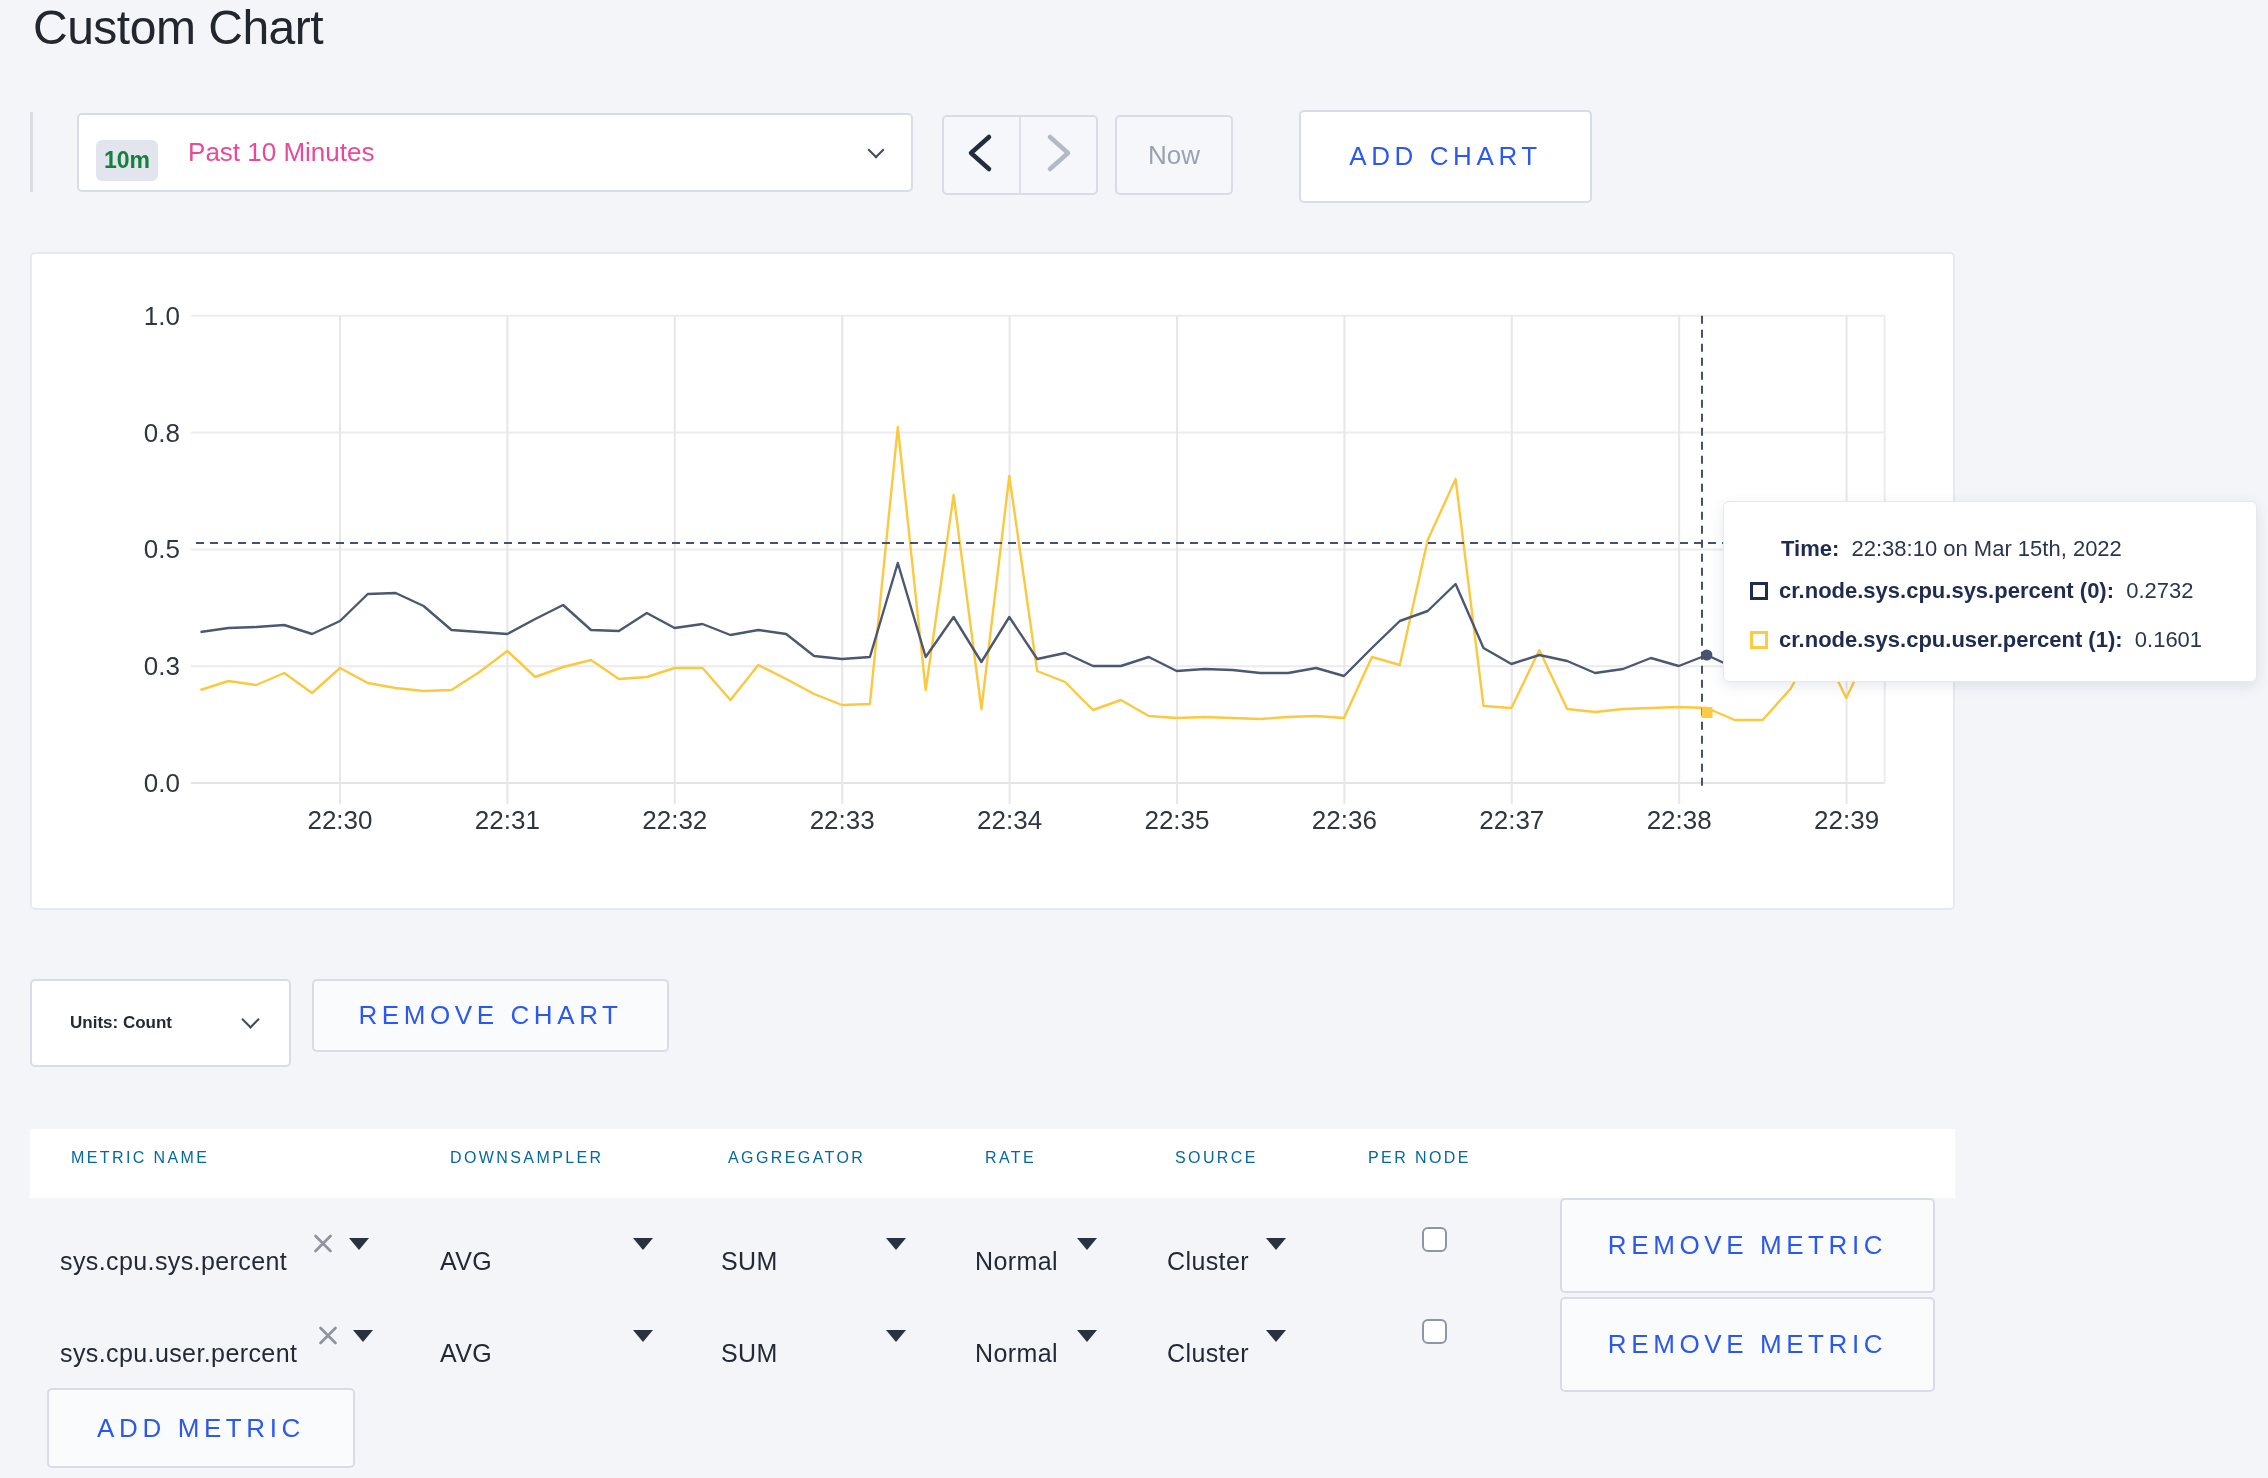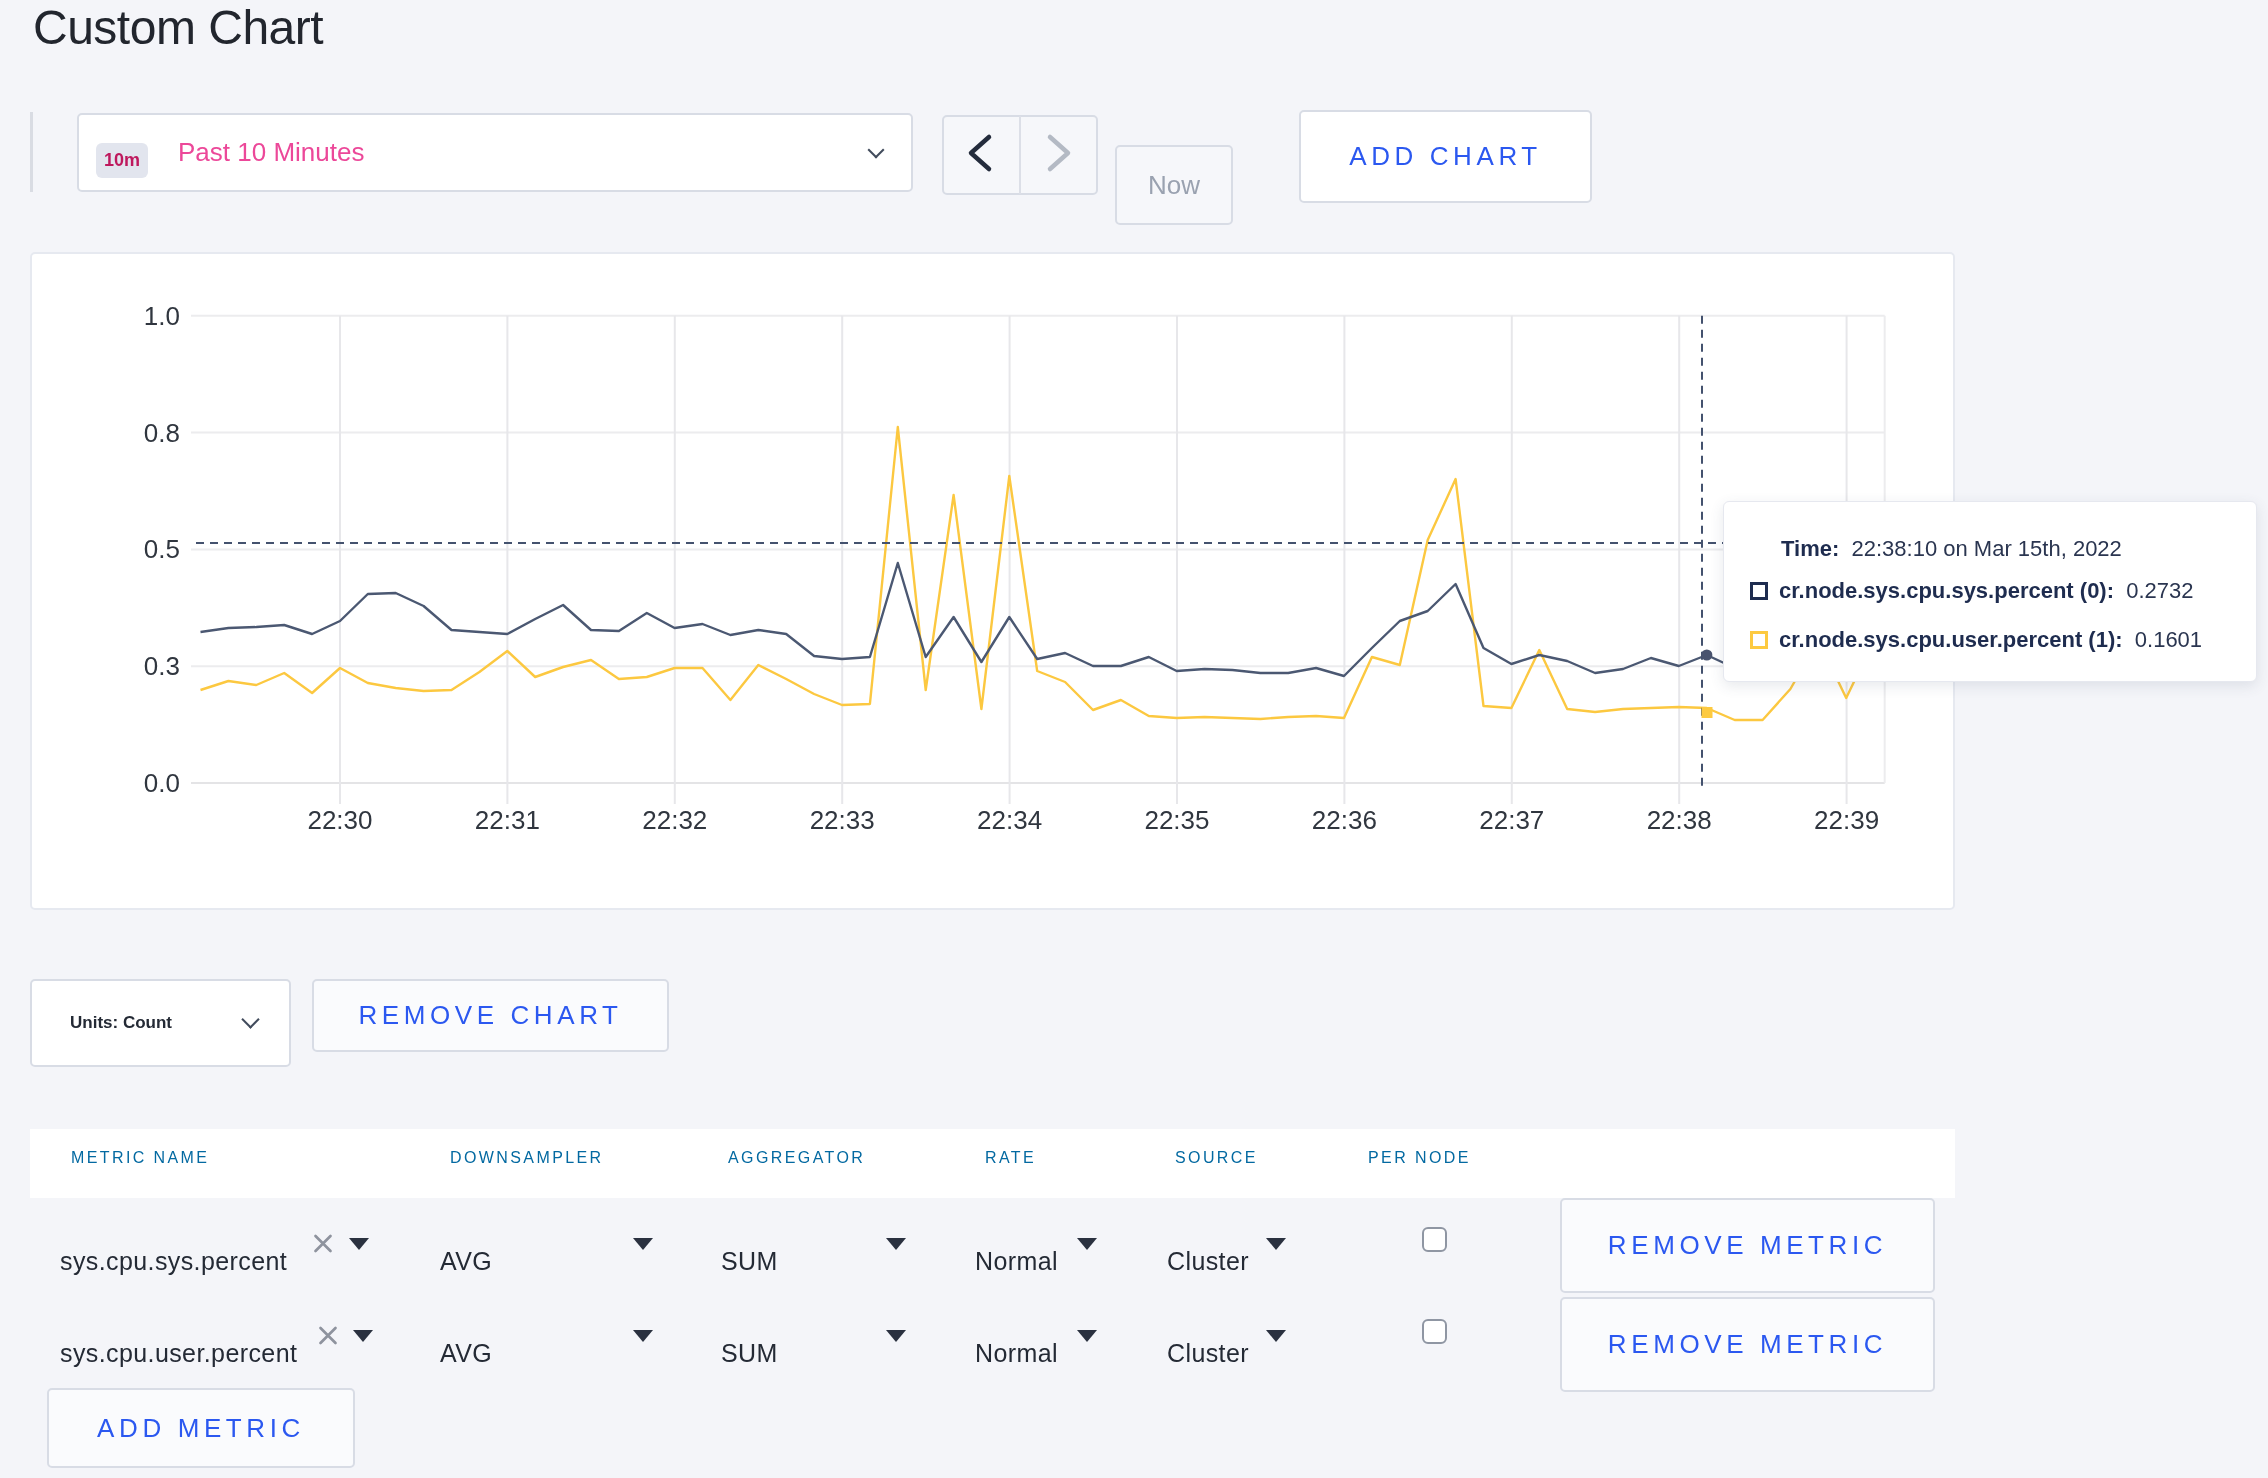--- a/index.html
+++ b/index.html
@@ -19,33 +19,33 @@
 .cb { position:absolute; width:25px; height:25px; border:2px solid #8f96a3; border-radius:6px; background:#fff; }
 .hdr { position:absolute; font-size:16px; font-weight:500; letter-spacing:2.4px; color:#0369a1;
   transform:translateY(-50%); white-space:nowrap; }
 </style></head>
 <body>
 
 <div class="abs" style="left:33px;top:0px;font-size:48px;letter-spacing:-0.5px;color:#22262e;">Custom Chart</div>
 
 <div class="abs" style="left:30px;top:112px;width:3px;height:80px;background:#d9dce3;"></div>
 <div class="btn" style="left:77px;top:113px;width:836px;height:79px;justify-content:flex-start;">
-  <div style="margin-left:17px;background:#e2e5ee;border-radius:6px;padding:7px 8px;font-size:18px;font-weight:bold;color:#be185d;margin-top:16px;">10m</div>
+  <div style="margin-left:17px;background:#e2e5ee;border-radius:6px;padding:7px 8px;font-size:23px;font-weight:bold;color:#15803d;margin-top:16px;">10m</div>
   <div style="margin-left:30px;font-size:26px;color:#ec4899;">Past 10 Minutes</div>
 </div>
 <div class="chev" style="left:870px;top:144px;width:12px;height:12px;"></div>
 <div class="btn" style="left:942px;top:115px;width:156px;height:80px;background:#f6f7fa;"></div>
 <div class="abs" style="left:1019px;top:116px;width:2px;height:78px;background:#dcdfe7;"></div>
 <svg class="abs" style="left:960px;top:132px;" width="42" height="42" viewBox="0 0 42 42">
  <path d="M29 5 L11 21 L29 37" fill="none" stroke="#242c3c" stroke-width="4.5" stroke-linecap="round" stroke-linejoin="round"></path>
   </svg>
 <svg class="abs" style="left:1038px;top:132px;" width="42" height="42" viewBox="0 0 42 42">
  <path d="M12 5 L30 21 L12 37" fill="none" stroke="#b4bac4" stroke-width="4.5" stroke-linecap="round" stroke-linejoin="round"></path>
   </svg>
-<div class="btn" style="left:1115px;top:115px;width:118px;height:80px;font-size:26px;color:#9aa2b0;background:#f6f7fa;margin-top:30px;">Now</div>
+<div class="btn" style="left:1115px;top:115px;width:118px;height:80px;font-size:26px;color:#9aa2b0;background:#f6f7fa;">Now</div>
 <div class="btn" style="left:1299px;top:110px;width:293px;height:93px;">
     <span class="bluetxt">ADD CHART</span>
   </div>
 
 <div class="card" style="left:30px;top:252px;width:1925px;height:658px;"></div>
 
 <svg id="chartsvg" width="2268" height="1478" viewBox="0 0 2268 1478">
 <defs>
       <clipPath id="plotclip">
         <rect x="191" y="300" width="1693.7" height="510"></rect>

